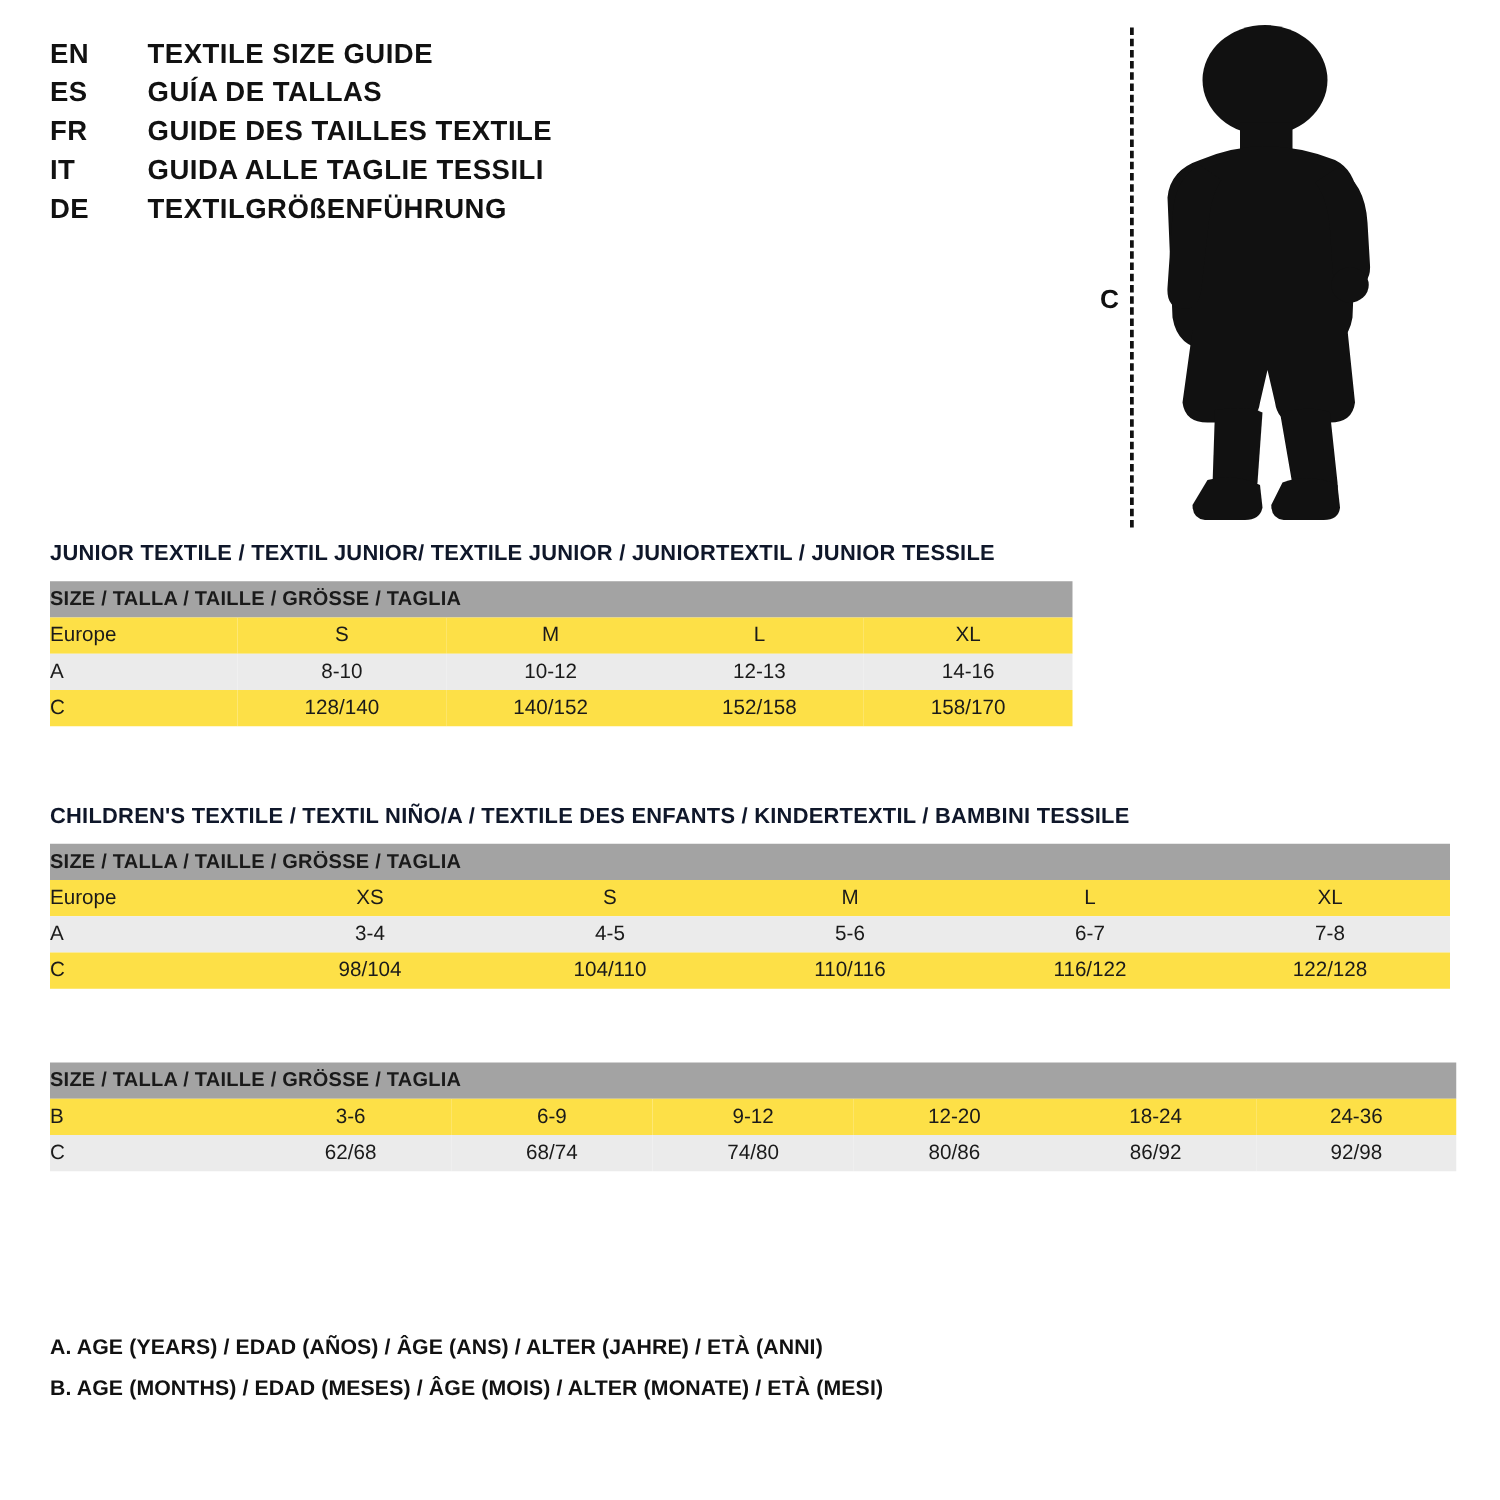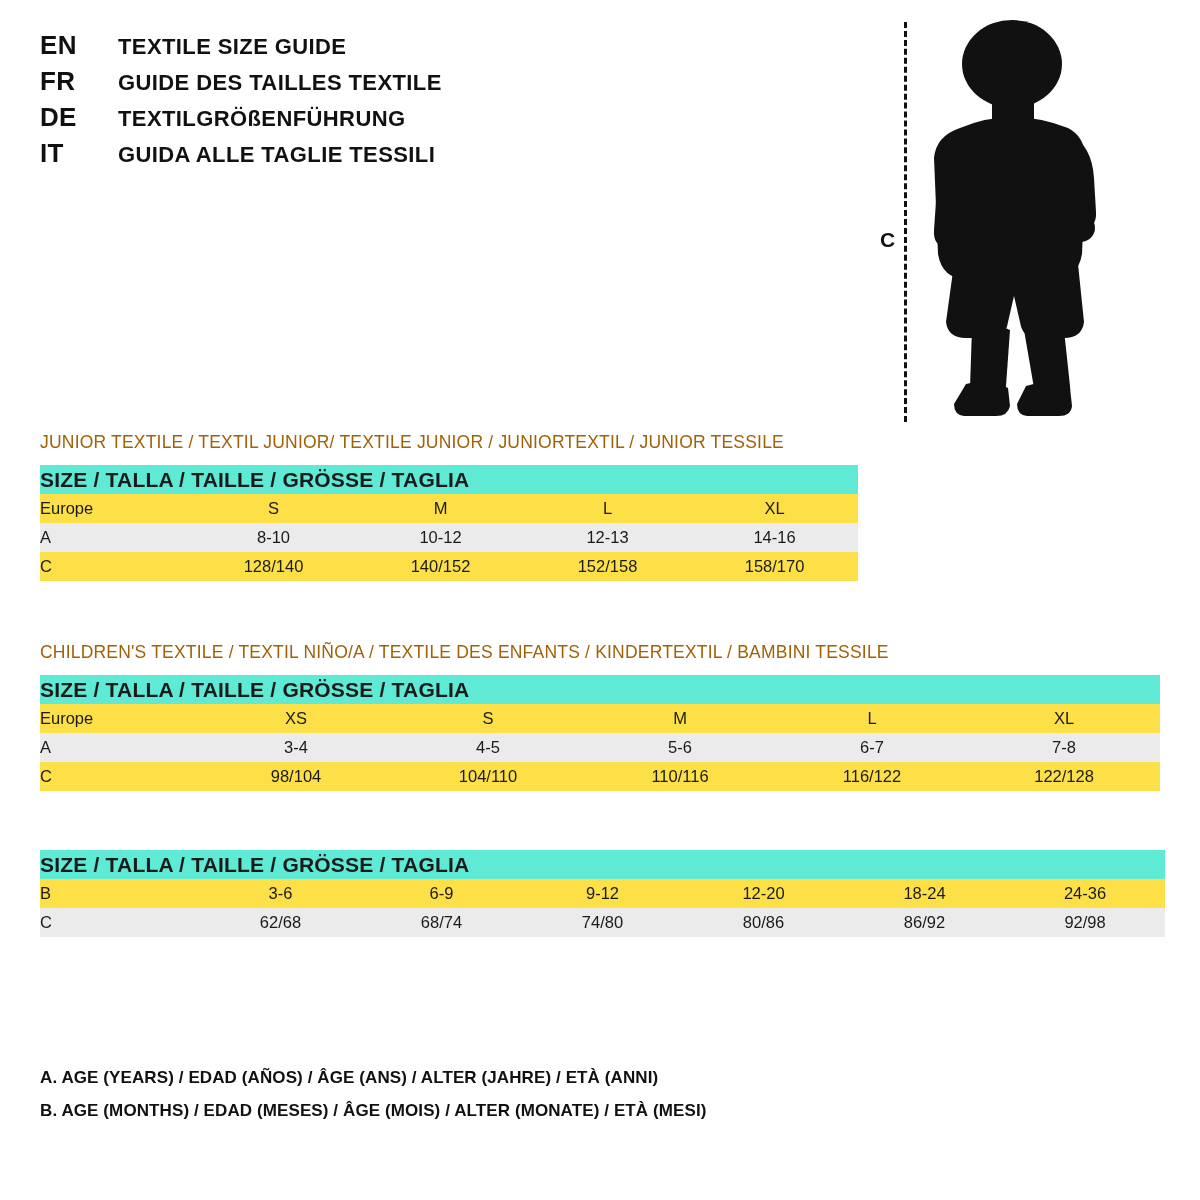--- a/index.html
+++ b/index.html
@@ -23,21 +23,21 @@
     top: 30px;
     width: 560px;
   }
   .lang-row {
     display: flex;
     align-items: baseline;
     margin-bottom: 5px;
   }
   .lang-code {
     width: 78px;
-    font-size: 26px;
+    font-size: 22px;
     font-weight: 700;
     letter-spacing: 0.3px;
     color: #111;
   }
   .lang-title {
     font-size: 22px;
     font-weight: 700;
     letter-spacing: 0.4px;
     color: #111;
   }
@@ -72,40 +72,40 @@
     top: 6px;
   }
 
   
   .block {
     position: absolute;
     left: 40px;
   }
   .block-title {
     font-size: 17.5px;
-    font-weight: 400;
+    font-weight: 700;
     letter-spacing: 0.2px;
-    color: #a16207;
+    color: #0f172a;
     margin-bottom: 10px;
     line-height: 1.45;
   }
   table.size-table {
     border-collapse: collapse;
     table-layout: fixed;
     font-size: 16.5px;
   }
   table.size-table td {
     padding: 0;
     height: 29px;
     vertical-align: middle;
   }
   .hdr-band td {
-    background: #5eead4;
-    font-weight: 700;
-    font-size: 21px;
+    background: #a3a3a3;
+    font-weight: 700;
+    font-size: 16px;
     padding-left: 8px;
     letter-spacing: 0.2px;
     height: 27px;
   }
   .row-white td { background: #fde047; }
   .row-grey td  { background: #ebebeb; }
   .cell-label {
     padding-left: 8px;
     text-align: left;
     font-weight: 400;
@@ -133,30 +133,34 @@
 </style>
 </head>
 <body>
 
 <div class="header">
   <div class="lang-row">
     <div class="lang-code">EN</div>
     <div class="lang-title">TEXTILE SIZE GUIDE</div>
   </div>
   <div class="lang-row">
+    <div class="lang-code">ES</div>
+    <div class="lang-title">GUÍA DE TALLAS</div>
+  </div>
+  <div class="lang-row">
     <div class="lang-code">FR</div>
     <div class="lang-title">GUIDE DES TAILLES TEXTILE</div>
   </div>
   <div class="lang-row">
+    <div class="lang-code">IT</div>
+    <div class="lang-title">GUIDA ALLE TAGLIE TESSILI</div>
+  </div>
+  <div class="lang-row">
     <div class="lang-code">DE</div>
     <div class="lang-title">TEXTILGRÖßENFÜHRUNG</div>
-  </div>
-  <div class="lang-row">
-    <div class="lang-code">IT</div>
-    <div class="lang-title">GUIDA ALLE TAGLIE TESSILI</div>
   </div>
 </div>
 
 <div class="figure-area">
   <div class="figure-label">C</div>
   <div class="figure-dashline"></div>
   <svg class="figure-svg" width="190" height="410" viewBox="0 0 190 410">
     <g fill="#111111">
 
       <ellipse cx="92" cy="48" rx="50" ry="44"></ellipse>

